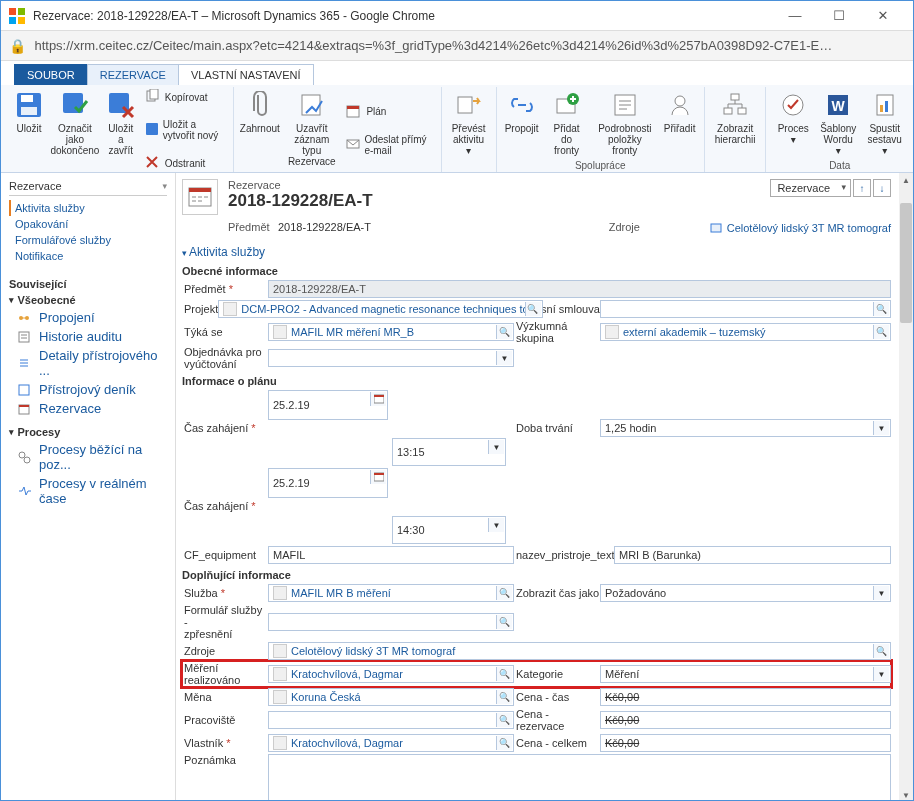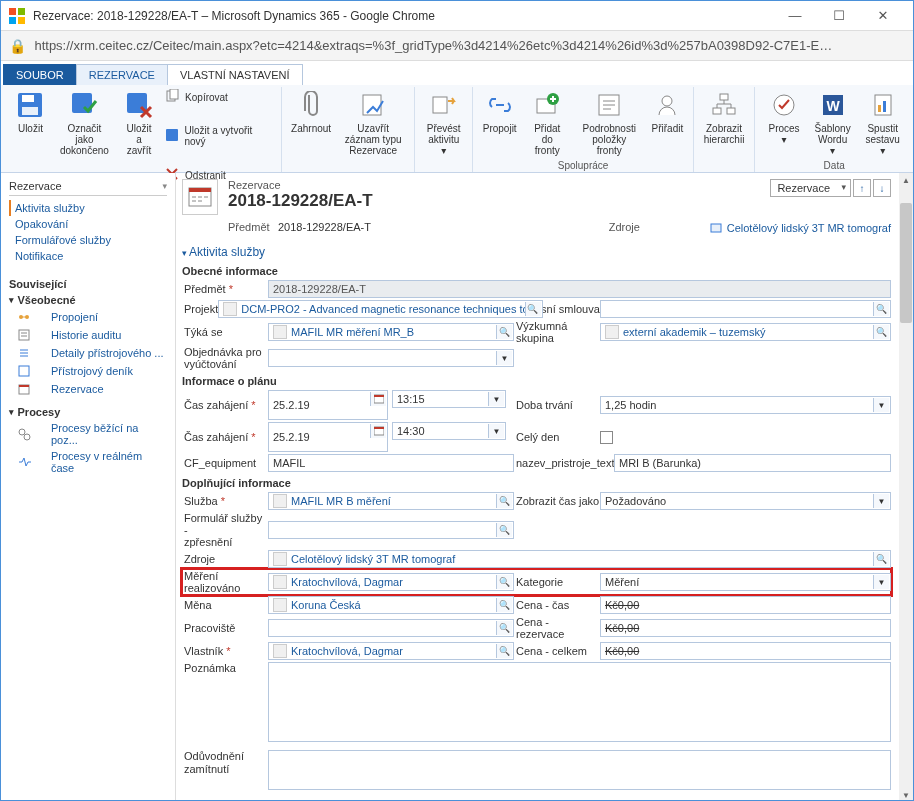--- a/index.html
+++ b/index.html
@@ -4,45 +4,45 @@
 <style>
 * { margin: 0; padding: 0; box-sizing: border-box; font-family: "Segoe UI", Tahoma, Arial, sans-serif; }
 body { background: #fff; font-size: 11px; color: #333; width: 914px; height: 801px; overflow: hidden; border: 1px solid #4a90d9; }
 .titlebar { height: 30px; background: #fff; display: flex; align-items: center; padding: 0 8px; border-bottom: 1px solid #ddd; }
 .titlebar .logo { width: 16px; height: 16px; margin-right: 8px; }
 .titlebar .title { flex: 1; font-size: 12px; color: #333; }
 .titlebar .winbtn { width: 44px; height: 28px; display: flex; align-items: center; justify-content: center; color: #555; font-size: 13px; }
 .addrbar { height: 30px; background: #f4f4f4; display: flex; align-items: center; padding: 0 8px; border-bottom: 1px solid #ddd; }
 .addrbar .lock { margin-right: 8px; font-size: 14px; color: #666; }
 .addrbar .url { flex: 1; font-size: 13px; color: #555; white-space: nowrap; overflow: hidden; text-overflow: ellipsis; }
-.tabs { height: 24px; display: flex; align-items: flex-end; background: #fff; padding-left: 2px; }
+.tabs { height: 24px; display: flex; align-items: flex-end; background: #fff; padding-left: 13px; }
 .tab { padding: 4px 12px; font-size: 11px; border: 1px solid #b5c7de; border-bottom: none; background: #fff; margin-right: -1px; }
 .tab.active { background: #1a5a9e; color: #fff; border-color: #1a5a9e; }
 .tab.selected { background: #e8f0fa; border-color: #b5c7de; color: #1a5a9e; }
 .ribbon { height: 88px; background: #f5f8fc; border-bottom: 1px solid #c5d4e8; display: flex; padding: 2px 0 0 4px; }
 .rgroup { display: flex; flex-direction: column; align-items: stretch; border-right: 1px solid #d5e0ee; padding: 0 4px; }
 .rgroup .items { display: flex; flex: 1; }
 .rgroup .glabel { text-align: center; font-size: 10px; color: #555; padding: 2px 0; }
 .ritem { display: flex; flex-direction: column; align-items: center; justify-content: flex-start; padding: 2px 6px; }
 .ritem.big { min-width: 40px; }
 .ritem .ricon { width: 32px; height: 32px; display: flex; align-items: center; justify-content: center; margin-bottom: 2px; }
 .ritem .rlabel { font-size: 10px; text-align: center; line-height: 1.1; max-width: 64px; }
-.rstack { display: flex; flex-direction: column; justify-content: center; gap: 20px; padding: 2px 4px; }
+.rstack { display: flex; flex-direction: column; justify-content: center; gap: 14px; padding: 2px 4px; }
 .rsmall { display: flex; align-items: center; font-size: 10px; gap: 4px; }
 .rsmall .sicon { width: 16px; height: 16px; }
 .main { display: flex; height: calc(801px - 30px - 30px - 24px - 88px); }
 .leftnav { width: 175px; background: #fff; border-right: 1px solid #ddd; padding: 4px 8px; overflow: hidden; }
 .navhead { font-size: 11px; color: #333; padding: 3px 0; border-bottom: 1px solid #ccc; margin-bottom: 4px; display: flex; align-items: center; justify-content: space-between; }
 .navhead .chev { font-size: 9px; color: #888; }
 .navlink { display: block; color: #1a5a9e; padding: 2px 0 2px 4px; font-size: 11px; border-left: 2px solid transparent; }
 .navlink.active { border-left-color: #e67e22; color: #1a5a9e; }
 .navsection { margin-top: 12px; }
 .navsection .sh { font-weight: bold; font-size: 11px; padding: 2px 0; }
 .navsub { font-weight: bold; font-size: 11px; color: #333; padding: 2px 0; }
-.navitem { display: flex; align-items: center; gap: 20px; color: #1a5a9e; padding: 2px 0 2px 8px; font-size: 11px; }
+.navitem { display: flex; align-items: center; gap: 8px; color: #1a5a9e; padding: 2px 0 2px 8px; font-size: 13px; }
 .navitem .nicon { width: 14px; height: 14px; }
 .content { flex: 1; overflow-y: auto; padding: 6px 4px 6px 6px; position: relative; }
 .recheader { display: flex; align-items: flex-start; margin-bottom: 4px; }
 .recheader .ricon2 { width: 36px; height: 36px; border: 1px solid #ccc; margin-right: 10px; background: #fff; display: flex; align-items: center; justify-content: center; }
 .recheader .rtexts { flex: 1; }
 .recheader .rtype { font-size: 11px; color: #555; }
 .recheader .rname { font-size: 17px; font-weight: 600; color: #333; }
 .recheader .selector { display: flex; align-items: center; gap: 2px; }
 .recheader .selbox { border: 1px solid #aaa; padding: 2px 20px 2px 6px; font-size: 11px; position: relative; background: #fff; }
 .recheader .selbox::after { content: "▾"; position: absolute; right: 4px; top: 2px; font-size: 9px; color: #555; }
@@ -64,21 +64,21 @@
 .fval { flex: 1; position: relative; }
 .fval.full { flex: 1; }
 .tbox { border: 1px solid #b5c7de; height: 18px; padding: 1px 4px; font-size: 11px; width: 100%; display: flex; align-items: center; background: #fff; color: #333; position: relative; }
 .tbox.gray { background: #e9ecef; color: #555; }
 .tbox.link { color: #1a5a9e; }
 .tbox .licon { width: 14px; height: 14px; margin-right: 4px; background: #f0f0f0; border: 1px solid #ccc; }
 .tbox .lookup { position: absolute; right: 1px; top: 1px; width: 16px; height: 14px; background: #f5f8fc; border-left: 1px solid #b5c7de; display: flex; align-items: center; justify-content: center; font-size: 9px; }
 .datebox { border: 1px solid #b5c7de; height: 30px; width: 120px; padding: 1px 4px; font-size: 11px; display: flex; align-items: center; position: relative; background: #fff; }
 .datebox .cal { position: absolute; right: 1px; top: 1px; width: 16px; height: 14px; background: #f5f8fc; border-left: 1px solid #b5c7de; display: flex; align-items: center; justify-content: center; }
 .datebox .cal svg { width: 10px; height: 10px; }
-.timebox { border: 1px solid #b5c7de; height: 18px; width: 114px; padding: 1px 4px; font-size: 11px; display: flex; align-items: center; position: relative; background: #fff; margin-left: 4px; }
+.timebox { border: 1px solid #b5c7de; height: 28px; width: 114px; padding: 1px 4px; font-size: 11px; display: flex; align-items: center; position: relative; background: #fff; margin-left: 4px; margin-top: 48px; }
 .timebox .dd { position: absolute; right: 1px; top: 1px; width: 16px; height: 14px; background: #f5f8fc; border-left: 1px solid #b5c7de; display: flex; align-items: center; justify-content: center; font-size: 8px; }
 .selbox2 { border: 1px solid #b5c7de; height: 18px; width: 100%; padding: 1px 4px; font-size: 11px; display: flex; align-items: center; position: relative; background: #fff; }
 .selbox2 .dd { position: absolute; right: 1px; top: 1px; width: 16px; height: 14px; background: #f5f8fc; border-left: 1px solid #b5c7de; display: flex; align-items: center; justify-content: center; font-size: 8px; }
 .cbox { width: 13px; height: 13px; border: 1px solid #888; }
 .tarea { border: 1px solid #b5c7de; width: 100%; min-height: 60px; font-size: 11px; padding: 2px; background: #fff; }
 .highlighted { outline: 3px solid #d62020; outline-offset: -1px; align-items: center; }
 .scrollbar-v { position: absolute; right: 0; top: 0; width: 14px; height: 100%; background: #f0f0f0; }
 .scrollbar-v .thumb { position: absolute; top: 30px; width: 12px; left: 1px; height: 120px; background: #c7c7c7; border-radius: 2px; }
 .scrollbar-v .up, .scrollbar-v .down { position: absolute; width: 14px; height: 14px; display: flex; align-items: center; justify-content: center; font-size: 8px; color: #666; }
 .scrollbar-v .up { top: 0; } .scrollbar-v .down { bottom: 0; }
@@ -190,20 +190,40 @@
       <div class="ritem big">
         <div class="ricon">
             <svg width="28" height="28">
               <rect x="4" y="4" width="18" height="20" fill="#fff" stroke="#888"></rect>
               <path d="M8 22 l6 -6 l4 4 l6 -10" stroke="#3b7dd8" stroke-width="2" fill="none"></path>
             </svg>
           </div>
         <div class="rlabel" style="white-space:pre-line">Uzavřít záznam typu
 Rezervace</div>
       </div>
+      <div class="rstack">
+        <div class="rsmall">
+            <span class="sicon">
+              <svg width="14" height="14">
+                <rect x="1" y="2" width="12" height="11" fill="#fff" stroke="#888"></rect>
+                <rect x="1" y="2" width="12" height="3" fill="#c0392b"></rect>
+              </svg>
+            </span>
+            <span>Plán</span>
+          </div>
+        <div class="rsmall">
+            <span class="sicon">
+              <svg width="14" height="14">
+                <rect x="1" y="3" width="12" height="8" fill="#fff" stroke="#888"></rect>
+                <path d="M1 3 l6 5 l6 -5" stroke="#888" fill="none"></path>
+              </svg>
+            </span>
+            <span>Odeslat přímý e-mail</span>
+          </div>
+      </div>
     </div>
   </div>
   <div class="rgroup">
     <div class="items">
       <div class="ritem big">
         <div class="ricon">
             <svg width="28" height="28">
               <rect x="3" y="6" width="14" height="16" fill="#fff" stroke="#888"></rect>
               <path d="M18 10 l6 0 l-2 -3 M24 10 l-2 3" stroke="#e6a23c" stroke-width="2" fill="none"></path>
             </svg>
@@ -546,26 +566,20 @@
                       <rect x="0" y="1" width="10" height="2" fill="#c0392b"></rect>
                     </svg>
                   </span>
                 </div>
             <div class="timebox">
                   <span>14:30</span>
                   <span class="dd">▼</span>
                 </div>
           </div>
         </div>
-        <div class="fcol2">
-          <div class="flabel">Celý den</div>
-          <div class="fval">
-                <div class="cbox"></div>
-              </div>
-        </div>
       </div>
 
       <div class="frow">
         <div class="fcol1">
           <div class="flabel">CF_equipment</div>
           <div class="fval">
                 <div class="tbox">MAFIL</div>
               </div>
         </div>
         <div class="fcol2">

